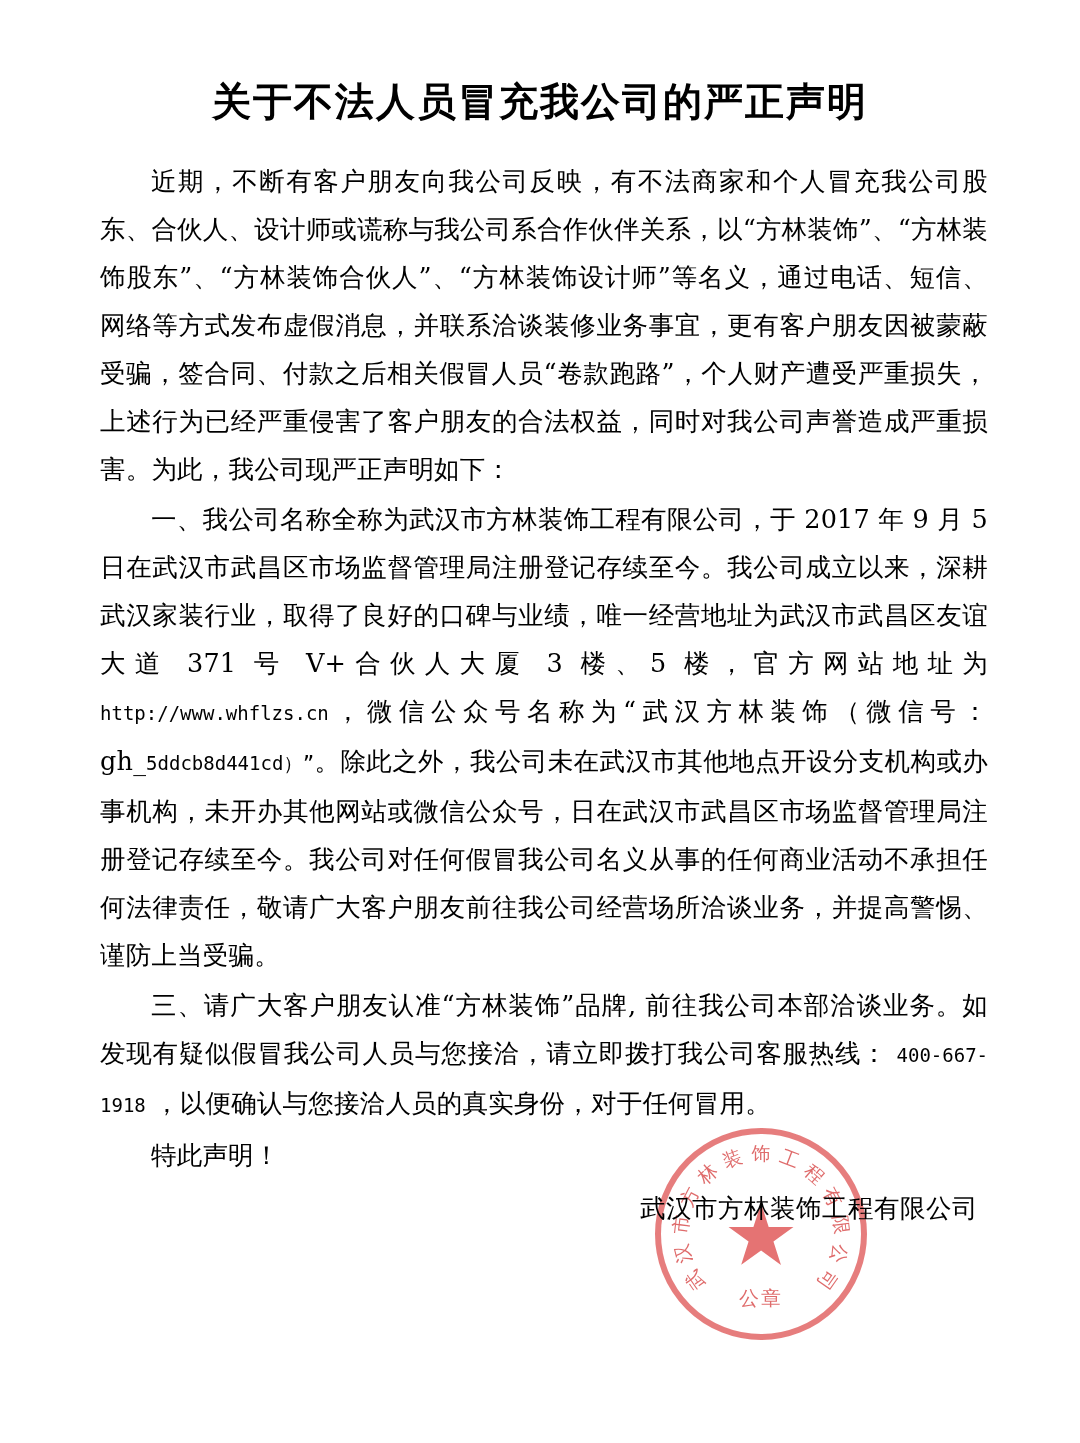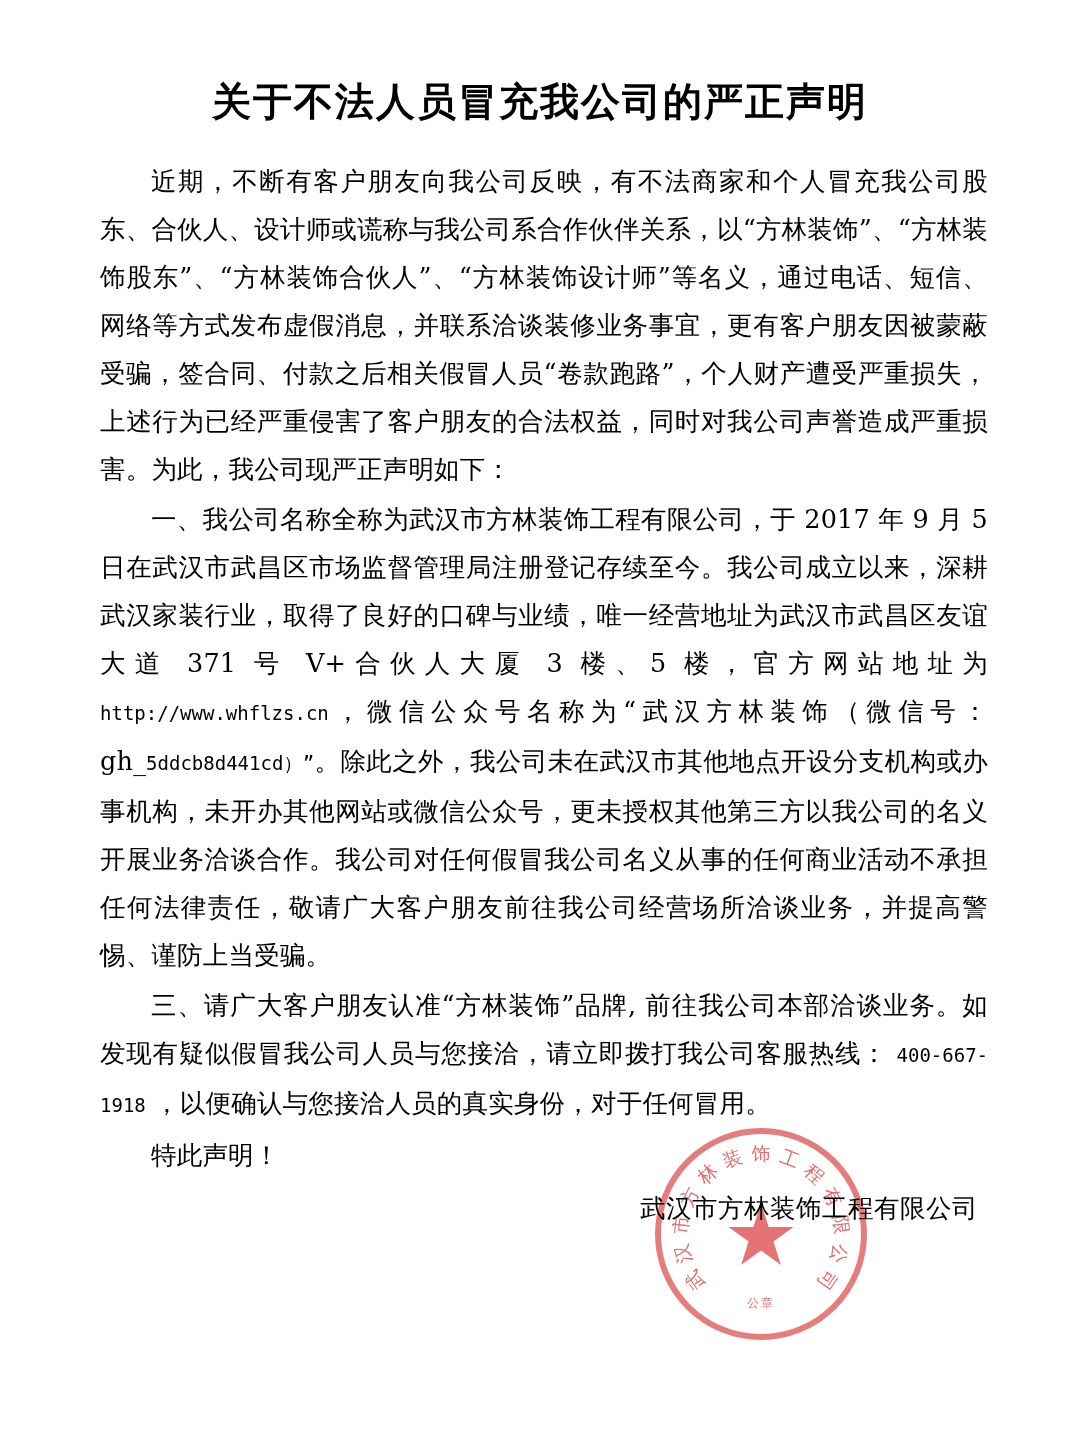--- a/index.html
+++ b/index.html
@@ -93,38 +93,38 @@
     color: rgba(206, 30, 30, 0.8);
     font-family: "DejaVu Serif", "Liberation Serif", serif;
     transform-origin: 0 0;
     white-space: nowrap;
   }
   .stamp-bottom-text {
     position: absolute;
     left: 50%;
     bottom: 22px;
     transform: translateX(-50%);
-    font-size: 12px;
+    font-size: 20px;
     color: rgba(206, 30, 30, 0.8);
     letter-spacing: 2px;
     white-space: nowrap;
   }
 </style>
 </head>
 <body>
 
 <div class="page">
 
   <h1 class="doc-title">关于不法人员冒充我公司的严正声明</h1>
 
   <p class="para">近期，不断有客户朋友向我公司反映，有不法商家和个人冒充我公司股东、合伙人、设计师或谎称与我公司系合作伙伴关系，以“方林装饰”、“方林装饰股东”、“方林装饰合伙人”、“方林装饰设计师”等名义，通过电话、短信、网络等方式发布虚假消息，并联系洽谈装修业务事宜，更有客户朋友因被蒙蔽受骗，签合同、付款之后相关假冒人员“卷款跑路”，个人财产遭受严重损失，上述行为已经严重侵害了客户朋友的合法权益，同时对我公司声誉造成严重损害。为此，我公司现严正声明如下：</p>
 
   <p class="para">
     <span>一、我公司名称全称为武汉市方林装饰工程有限公司，于 2017 年 9 月 5 日在武汉市武昌区市场监督管理局注册登记存续至今。我公司成立以来，深耕武汉家装行业，取得了良好的口碑与业绩，唯一经营地址为武汉市武昌区友谊大道 371 号 V+合伙人大厦 3 楼、5 楼，官方网站地址为</span>
-    <span class="mono">http://www.whflzs.cn</span><span>，微信公众号名称为“武汉方林装饰（微信号：gh_</span><span class="mono">5ddcb8d441cd）”</span><span>。除此之外，我公司未在武汉市其他地点开设分支机构或办事机构，未开办其他网站或微信公众号，更未授权其他第三方以我公司的名义开展业务洽谈合作。我公司对任何假冒我公司名义从事的任何商业活动不承担任何法律责任，敬请广大客户朋友前往我公司经营场所洽谈业务，并提高警惕、谨防上当受骗。</span>
+    <span class="mono">http://www.whflzs.cn</span><span>，微信公众号名称为“武汉方林装饰（微信号：gh_</span><span class="mono">5ddcb8d441cd）”</span><span>。除此之外，我公司未在武汉市其他地点开设分支机构或办事机构，未开办其他网站或微信公众号，日在武汉市武昌区市场监督管理局注册登记存续至今。我公司对任何假冒我公司名义从事的任何商业活动不承担任何法律责任，敬请广大客户朋友前往我公司经营场所洽谈业务，并提高警惕、谨防上当受骗。</span>
   </p>
 
 
   <p class="para">
     <span>三、请广大客户朋友认准“方林装饰”品牌, 前往我公司本部洽谈业务。如发现有疑似假冒我公司人员与您接洽，请立即拨打我公司客服热线：</span>
     <span class="mono">400-667-1918</span>
     <span>，以便确认与您接洽人员的真实身份，对于任何冒用。</span>
   </p>
 
   <p class="para">特此声明！</p>

